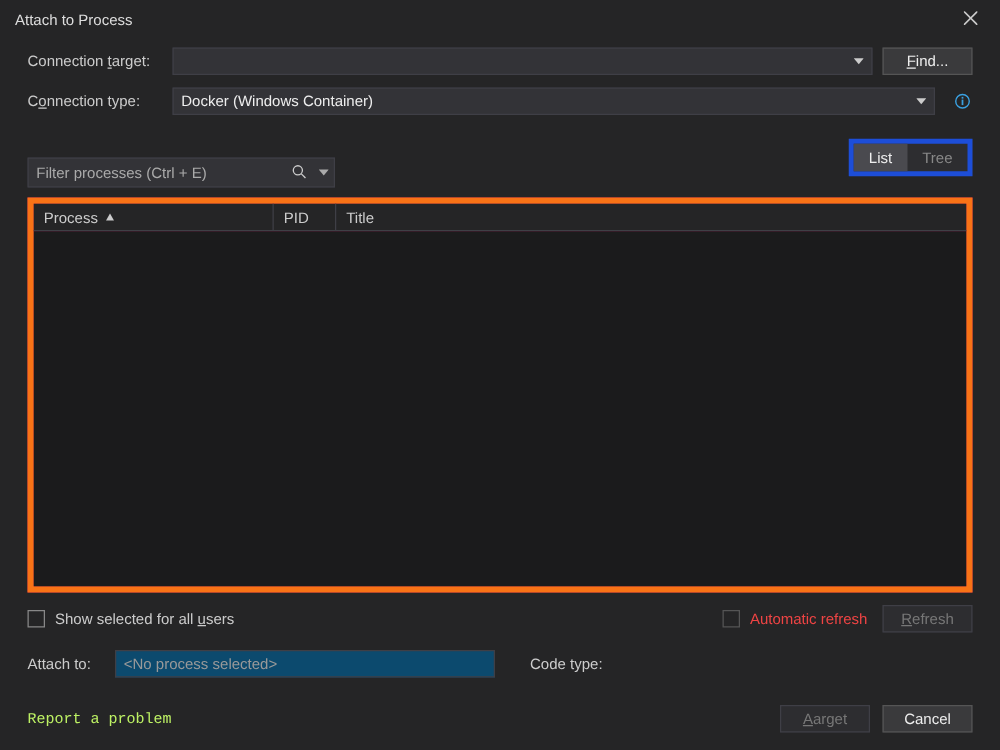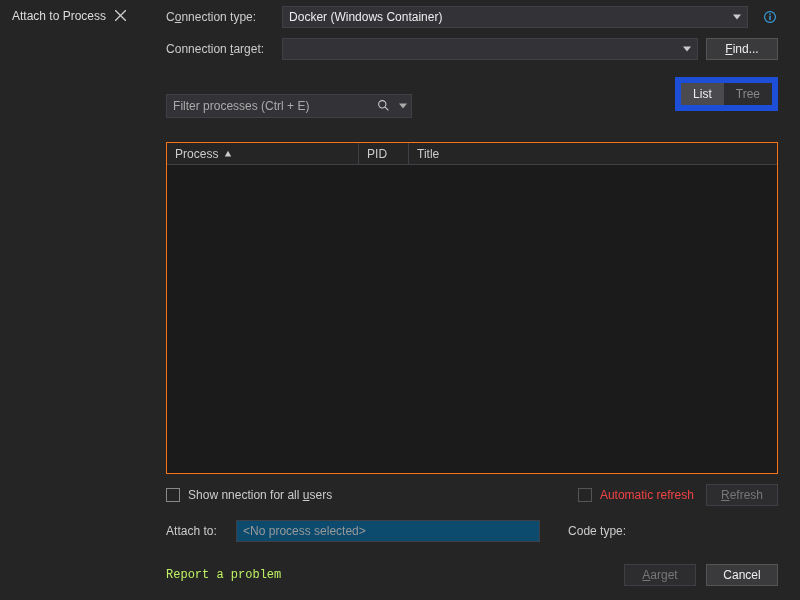--- a/index.html
+++ b/index.html
@@ -1,17 +1,17 @@
 <!DOCTYPE html>
 <html><head>
 <meta charset="utf-8">
 <style>
   * { box-sizing: border-box; margin: 0; padding: 0; font-family: "Segoe UI", Tahoma, sans-serif; }
   body { background: #1e1e1e; color: #ccc; width: 800px; height: 600px; overflow: hidden; }
-  .window { width: 800px; height: 600px; background: #252526; display: flex; }
+  .window { width: 800px; height: 600px; background: #252526; display: flex; flex-direction: column; }
   .titlebar { height: 32px; display: flex; align-items: center; padding: 0 10px; }
   .titlebar .title { flex: 1; font-size: 12px; color: #ddd; padding-left: 2px; }
   .titlebar .close { width: 28px; height: 28px; display: flex; align-items: center; justify-content: center; cursor: pointer; color: #ccc; }
   .titlebar .close svg { width: 11px; height: 11px; }
   .content { flex: 1; padding: 6px 22px 14px 22px; display: flex; flex-direction: column; font-size: 12px; }
   .row { display: flex; align-items: center; margin-bottom: 10px; gap: 8px; }
   .label-col { width: 108px; color: #ccc; }
   .underline { text-decoration: underline; }
   .combo { flex: 1; height: 22px; background: #333337; border: 1px solid #3f3f46; display: flex; align-items: center; padding: 0 6px; color: #eee; position: relative; cursor: pointer; }
   .combo .arrow { position: absolute; right: 6px; top: 50%; transform: translateY(-50%); }
@@ -19,24 +19,24 @@
   .info-icon { width: 16px; height: 16px; display: flex; align-items: center; justify-content: center; margin-left: 6px; }
   .info-icon svg { width: 14px; height: 14px; }
   .btn { height: 22px; background: #3a3a3c; border: 1px solid #555; color: #eee; padding: 0 14px; display: inline-flex; align-items: center; justify-content: center; cursor: pointer; min-width: 72px; }
   .btn.disabled { color: #777; border-color: #3f3f46; background: #2d2d30; cursor: default; }
   .filter-row { display: flex; align-items: center; margin-bottom: 8px; gap: 8px; }
   .filter-input { width: 246px; height: 24px; background: #333337; border: 1px solid #3f3f46; display: flex; align-items: center; padding: 0 6px; color: #888; position: relative; margin-top: 24px; }
   .filter-input .search-btn { position: absolute; right: 20px; top: 50%; transform: translateY(-50%); width: 14px; height: 14px; }
   .filter-input .search-btn svg { width: 13px; height: 13px; stroke: #ccc; fill: none; }
   .filter-input .split { position: absolute; right: 4px; top: 50%; transform: translateY(-50%); }
   .filter-input .split svg { width: 8px; height: 8px; fill: #aaa; }
-  .toggle-group { margin-left: auto; display: flex; gap: 0; background: #2d2d30; border: 6px solid #1d4ed8; }
+  .toggle-group { margin-left: auto; display: flex; gap: 0; background: #2d2d30; border: 4px solid #1d4ed8; }
   .toggle-btn { height: 22px; padding: 0 12px; display: flex; align-items: center; color: #888; cursor: pointer; }
   .toggle-btn.active { background: #4a4a4f; color: #eee; }
-  .grid { flex: 1; border: 1px solid #f97316; background: #be185d; display: flex; flex-direction: column; min-height: 0; margin-top: 16px; }
+  .grid { flex: 1; border: 5px solid #f97316; background: #be185d; display: flex; flex-direction: column; min-height: 0; }
   .grid-header { display: flex; background: #252526; height: 22px; border-bottom: 1px solid #3f3f46; }
   .gh { display: flex; align-items: center; padding: 0 8px; color: #ccc; border-right: 1px solid #3f3f46; }
   .gh:last-child { border-right: none; text-align: right; }
   .gh.process { width: 192px; gap: 6px; }
   .gh.pid { width: 50px; }
   .gh.title { flex: 1; }
   .sort-arrow svg { width: 8px; height: 8px; fill: #ccc; }
   .grid-body { flex: 1; background: #1b1b1c; }
   .below-grid { display: flex; align-items: center; margin-top: 10px; gap: 12px; }
   .checkbox { width: 14px; height: 14px; border: 1px solid #888; background: #252526; display: inline-block; vertical-align: middle; }
@@ -69,51 +69,51 @@
             <line x1="10" y1="0" x2="0" y2="10" stroke="#ccc" stroke-width="1.2"></line>
           </svg>
       </span>
     </div>
   </div>
 
   <div class="content">
 
     <div class="row">
       <div class="label-col">
+        <span>Connection </span><span class="underline">t</span><span>arget:</span>
+      </div>
+      <div class="combo">
+        <span></span>
+        <span class="arrow"><svg viewBox="0 0 10 10">
+              <polygon points="0,2 10,2 5,8"></polygon>
+            </svg></span>
+      </div>
+      <div class="btn">
+        <span></span>
+          <span class="underline">F</span>
+          <span>ind...</span>
+      </div>
+    </div>
+
+    <div class="row">
+      <div class="label-col">
         <span>C</span><span class="underline">o</span><span>nnection type:</span>
       </div>
       <div class="combo">
         <span>Docker (Windows Container)</span>
         <span class="arrow"><svg viewBox="0 0 10 10">
               <polygon points="0,2 10,2 5,8"></polygon>
             </svg></span>
       </div>
       <div class="info-icon">
         <svg viewBox="0 0 16 16">
             <circle cx="8" cy="8" r="6.2" fill="none" stroke="#3aa0e0" stroke-width="1.3"></circle>
             <rect x="7.2" y="6.5" width="1.6" height="5" fill="#3aa0e0"></rect>
             <rect x="7.2" y="4" width="1.6" height="1.6" fill="#3aa0e0"></rect>
           </svg>
-      </div>
-    </div>
-
-    <div class="row">
-      <div class="label-col">
-        <span>Connection </span><span class="underline">t</span><span>arget:</span>
-      </div>
-      <div class="combo">
-        <span></span>
-        <span class="arrow"><svg viewBox="0 0 10 10">
-              <polygon points="0,2 10,2 5,8"></polygon>
-            </svg></span>
-      </div>
-      <div class="btn">
-        <span></span>
-          <span class="underline">F</span>
-          <span>ind...</span>
       </div>
     </div>
 
     <div class="filter-row">
       <div class="filter-input">
         <span style="color:#aaa;">Filter processes (Ctrl + E)</span>
         <span class="search-btn">
           <svg viewBox="0 0 16 16">
               <circle cx="6.5" cy="6.5" r="4.5" stroke-width="1.3"></circle>
               <line x1="10" y1="10" x2="14" y2="14" stroke-width="1.3" stroke="#ccc"></line>
@@ -148,21 +148,21 @@
             <span>Title</span>
           </div>
       </div>
       <div class="grid-body"></div>
     </div>
 
     <div class="below-grid">
       <div class="check-row">
         <span class="checkbox"></span>
         <span>
-          <span>Show nnection for all </span><span class="underline">u</span><span>sers</span>
+          <span>Show selected for all </span><span class="underline">u</span><span>sers</span>
         </span>
       </div>
       <div class="spacer-flex"></div>
       <div class="check-row disabled">
         <span class="checkbox"></span>
         <span>Automatic refresh</span>
       </div>
       <div class="btn disabled">
         <span></span>
           <span class="underline">R</span>

